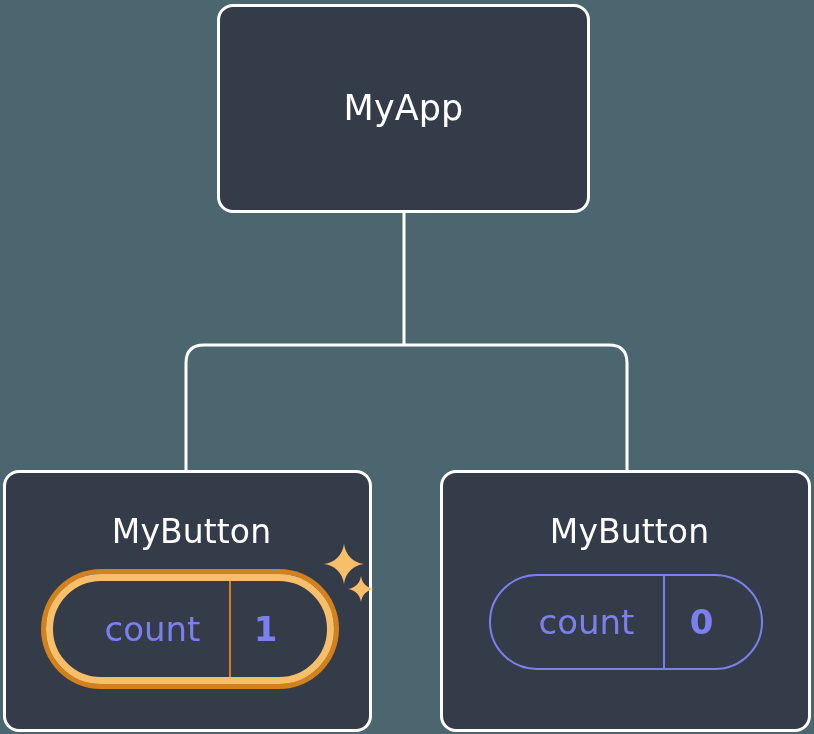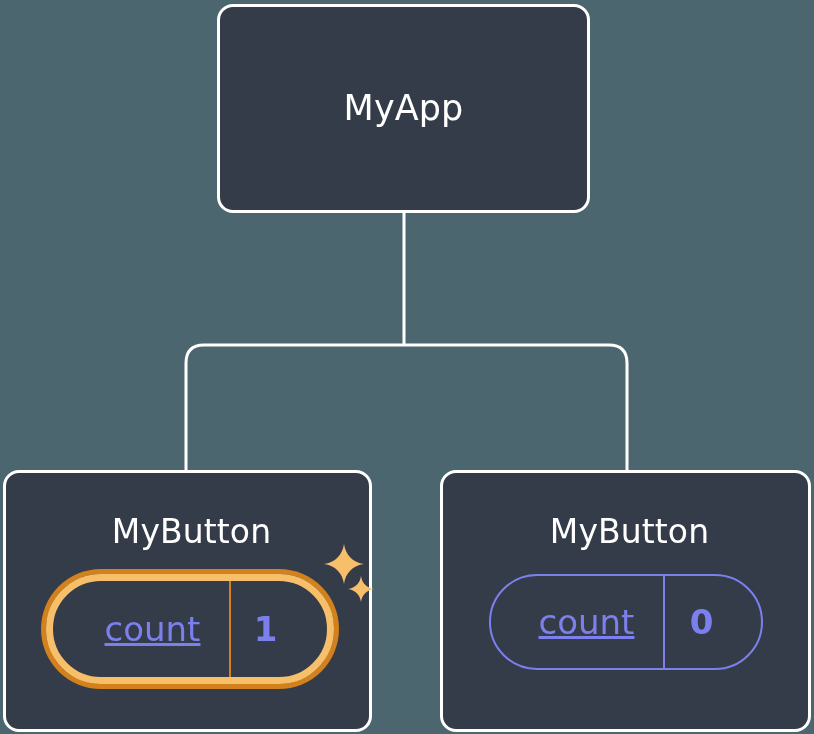--- a/index.html
+++ b/index.html
@@ -99,21 +99,20 @@
     justify-content: center;
     color: #7c80ec;
     font-size: 34px;
     line-height: 1;
     box-sizing: border-box;
   }
   .pill-label {
     width: 172px;
     padding-left: 26px;
     padding-right: 6px;
-    text-decoration: underline;
   }
   .pill-divider {
     width: 2px;
     background: #7c80ec;
     align-self: stretch;
     flex: 0 0 auto;
   }
   .pill-value {
     width: 96px;
     padding-right: 22px;

